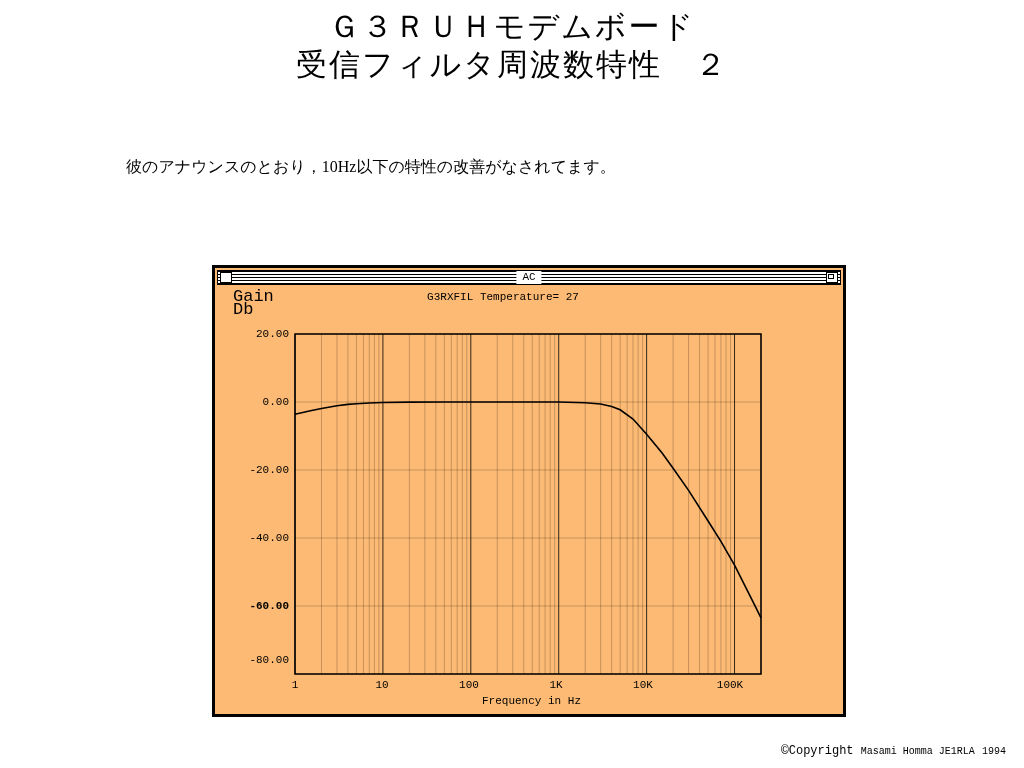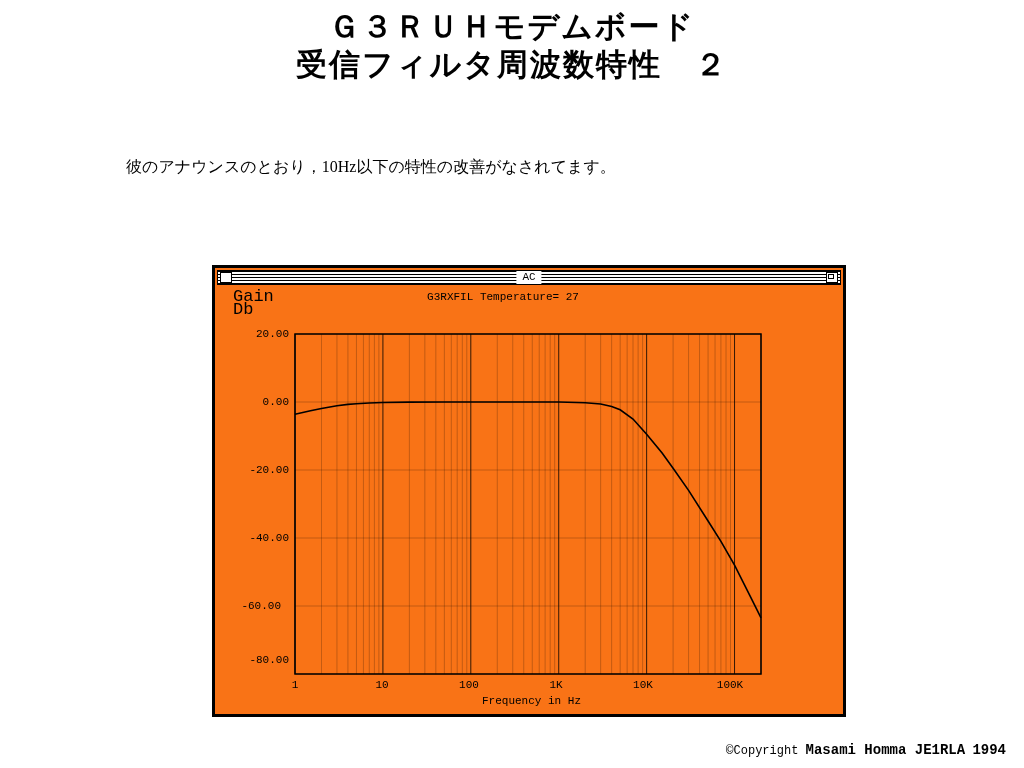--- a/index.html
+++ b/index.html
@@ -22,21 +22,21 @@
     top: 8px;
     left: 0;
     width: 1024px;
     text-align: center;
   }
   .title-line {
     font-family: "Liberation Serif", serif;
     font-size: 31px;
     line-height: 38px;
     letter-spacing: 2px;
-    font-weight: bold;
+    font-weight: normal;
     white-space: pre;
     text-align: center;
   }
 
   
   #body-text {
     position: absolute;
     top: 112px;
     left: 112px;
     width: 840px;
@@ -49,21 +49,21 @@
   #body-text .ln { display: block; }
   #body-text .ln:first-child { text-indent: 14px; }
 
   
   #plot-window {
     position: absolute;
     left: 212px;
     top: 265px;
     width: 634px;
     height: 452px;
-    background: #f97316;
+    background: #fdba74;
     border: 3px solid #000000;
     box-sizing: border-box;
   }
   #titlebar {
     position: relative;
     height: 15px;
     margin: 2px 2px 0 2px;
     background:
       repeating-linear-gradient(
         to bottom,
@@ -167,21 +167,21 @@
   
   #copyright {
     position: absolute;
     right: 18px;
     bottom: 10px;
     font-family: "Liberation Mono", monospace;
     font-size: 12px;
     white-space: pre;
   }
   #copyright .sym { font-size: 13px; }
-  #copyright .small { font-size: 14px; font-weight: bold; }
+  #copyright .small { font-size: 10px; }
 </style>
 </head>
 <body>
 
 <div id="title-block">
   <div class="title-line">Ｇ３ＲＵＨモデムボード</div>
   <div class="title-line">受信フィルタ周波数特性　２</div>
 </div>
 
 <div id="body-text">
@@ -264,21 +264,21 @@
           <line x1="80" x2="546" y1="387.00" y2="387.00"></line>
         </g>
       <rect id="plot-frame" x="80" y="47" width="466" height="340" fill="none" stroke="#000000" stroke-width="1.5"></rect>
       <polyline id="curve" fill="none" stroke="#000000" stroke-width="1.6" points="80.00,127.24 95.48,123.84 106.46,121.46 121.94,118.74 132.93,117.38 141.44,116.70 154.29,116.02 167.91,115.51 194.37,115.17 229.35,115.00 255.81,115.00 297.76,115.00 343.72,115.00 370.19,115.68 385.66,117.04 396.65,119.42 405.17,122.82 418.01,132.00 431.63,147.30 447.11,166.00 458.09,181.30 473.57,203.40 493.07,234.00 505.92,254.40 519.54,278.20 535.02,308.80 546.00,330.90"></polyline>
     </svg>
 
     <div class="axis-tick-y" style="left:14px; top:41px;">20.00</div>
     <div class="axis-tick-y" style="left:14px; top:109px;">0.00</div>
     <div class="axis-tick-y" style="left:14px; top:177px;">-20.00</div>
     <div class="axis-tick-y" style="left:14px; top:245px;">-40.00</div>
-    <div class="axis-tick-y" style="left:6px; top:313px;">-60.00</div>
+    <div class="axis-tick-y" style="left:14px; top:313px;font-weight:bold;">-60.00</div>
     <div class="axis-tick-y" style="left:14px; top:367px;">-80.00</div>
 
     <div class="axis-tick-x" style="left:55px;  top:392px;">1</div>
     <div class="axis-tick-x" style="left:142px; top:392px;">10</div>
     <div class="axis-tick-x" style="left:229px; top:392px;">100</div>
     <div class="axis-tick-x" style="left:316px; top:392px;">1K</div>
     <div class="axis-tick-x" style="left:403px; top:392px;">10K</div>
     <div class="axis-tick-x" style="left:490px; top:392px;">100K</div>
 
     <div id="xlabel">Frequency in Hz</div>

